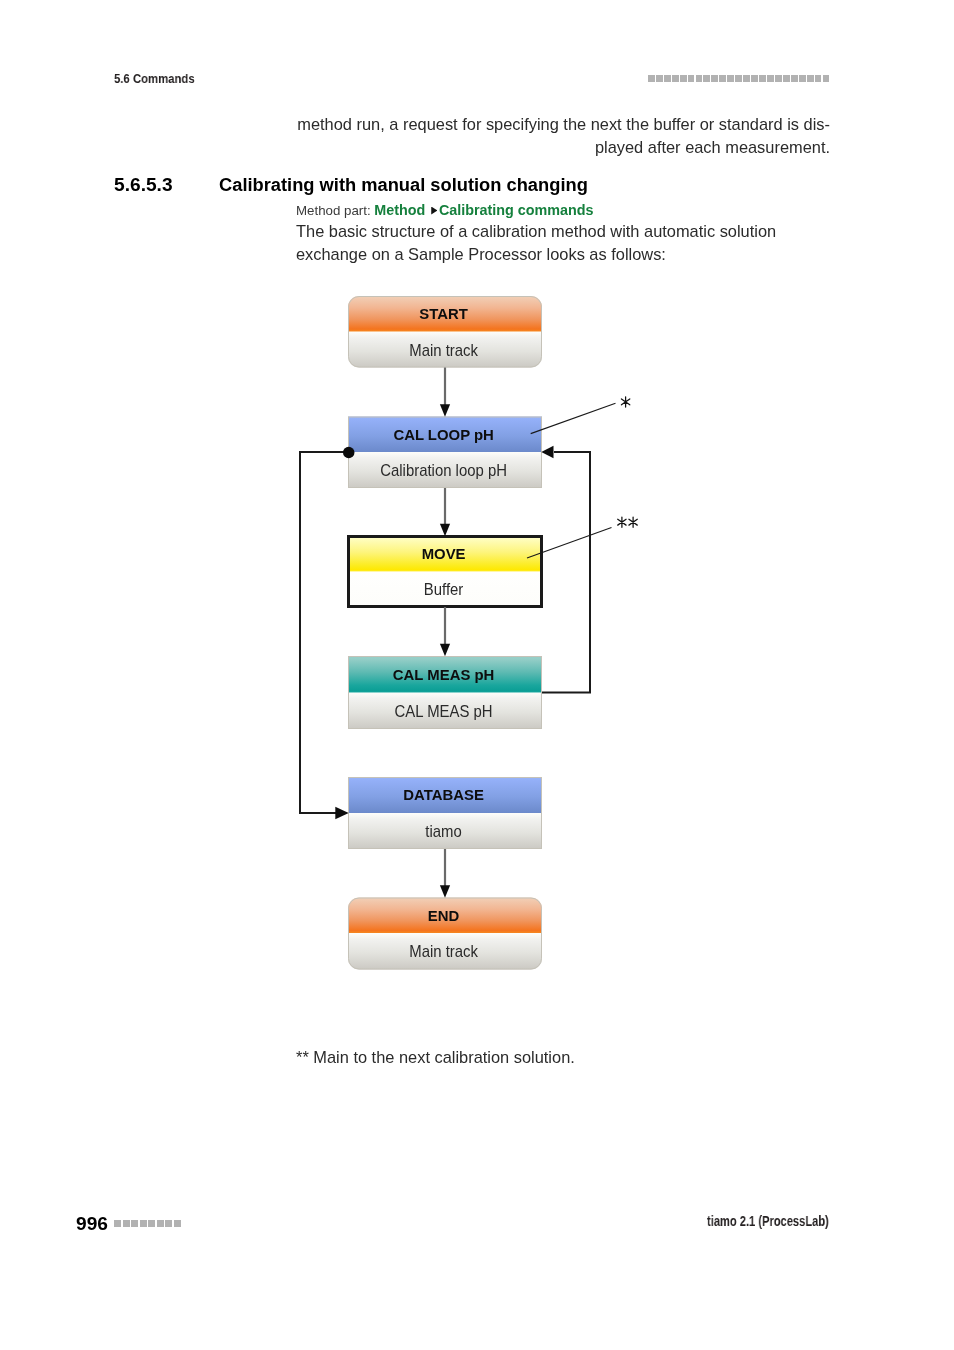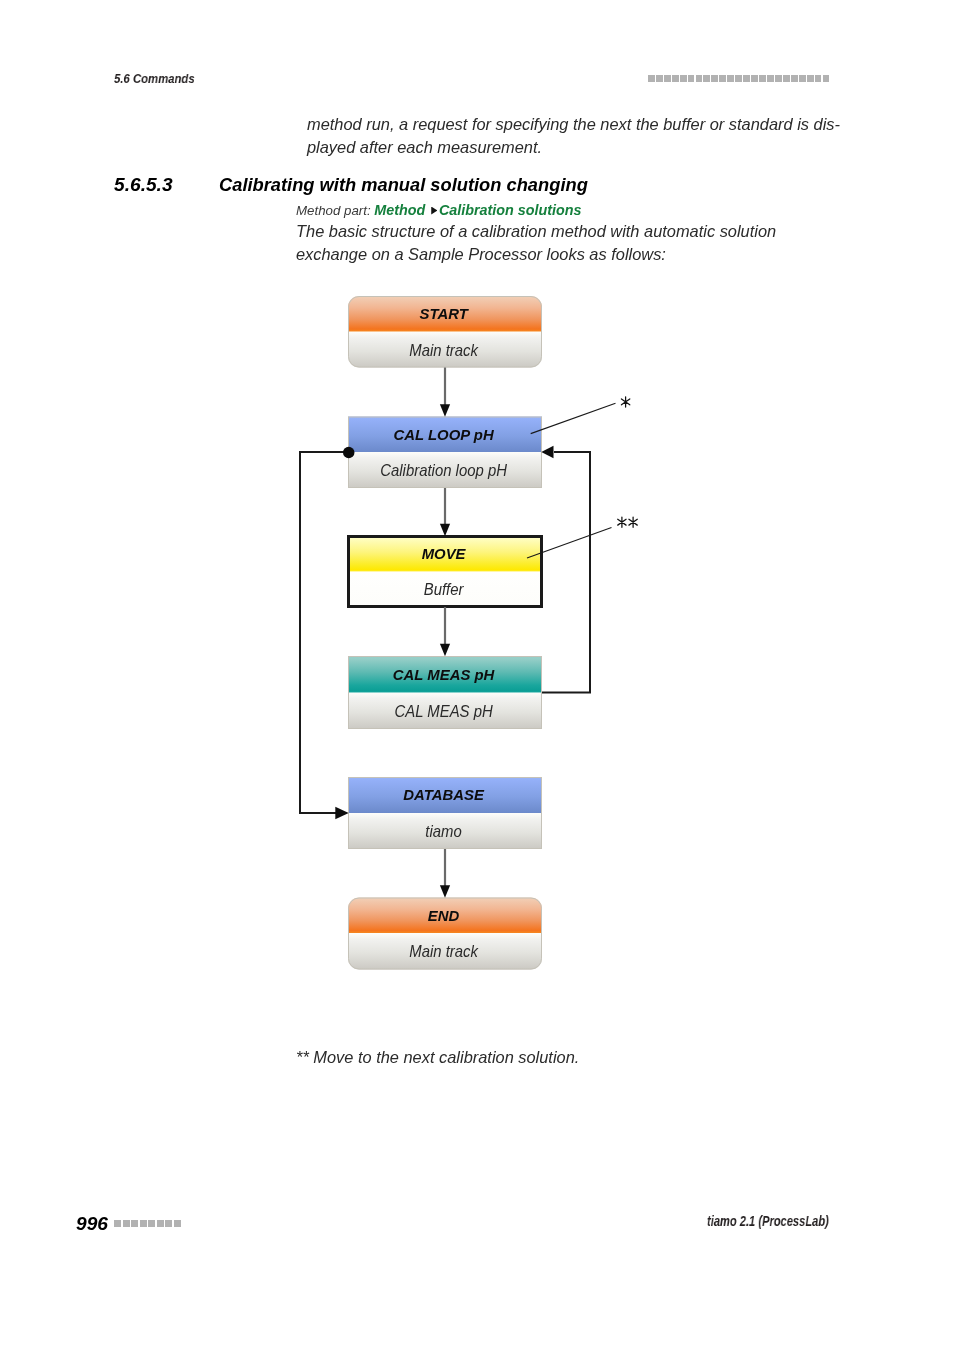--- a/index.html
+++ b/index.html
@@ -6,21 +6,21 @@
   html, body { margin:0; padding:0; background:#ffffff; }
   body {
     width:954px; height:1350px;
     font-family:"Liberation Sans", sans-serif;
     color:#231f20;
     position:relative;
     overflow:hidden;
     -webkit-font-smoothing:antialiased;
     transform:translateZ(0);
   }
-  .page { position:absolute; left:0; top:0; width:908px; height:1350px;font-style:italic; }
+  .page { position:absolute; left:0; top:0; width:908px; height:1350px; }
   
   .rh-label, .para, .sec-num, .sec-title, .prog-part,
   .pg-num, .ft-product, #diagram { will-change:transform; }
 
   
   .rh-label {
     position:absolute; left:113.8px; top:70.8px;
     font-family:"Liberation Sans", sans-serif;
     font-size:13.6px; font-weight:bold; color:#231f20;
     white-space:nowrap;
@@ -32,21 +32,21 @@
   .rh-squares i { width:6.9px; height:7.1px; margin-right:1.05px; }
 
   
   .para {
     position:absolute;
     font-family:"Liberation Sans", sans-serif;
     font-size:16.4px;
     line-height:22.8px;
     color:#2b2b2b;
   }
-  #p-intro { left:307px; top:112.8px; width:537px; }
+  #p-intro { left:293px; top:112.8px; width:537px;text-align:right; }
   #p-desc  { left:295.5px; top:220px; width:490px; }
   #p-fn1   { left:295.5px; top:991px; width:536px; }
   #p-fn2   { left:295.5px; top:1046px; width:536px; }
 
   .sec-num {
     position:absolute; left:113.9px; top:175.3px;
     font-size:17.5px; font-weight:bold; color:#000;
     transform:scaleX(1.095); transform-origin:left top;
   }
   .sec-title {
@@ -117,25 +117,25 @@
       <i></i>
       <i></i>
       <i></i>
     </div>
 
   <div class="para" id="p-intro">method run, a request for specifying the next the buffer or standard is dis-played after each measurement.</div>
 
   <div class="sec-num">5.6.5.3</div>
   <div class="sec-title">Calibrating with manual solution changing</div>
 
-  <div class="prog-part"><span>Method part:</span> <b>Method</b> <b class="tri">▸</b> <b>Calibration solutions</b></div>
+  <div class="prog-part"><span>Method part:</span> <b>Method</b> <b class="tri">▸</b> <b>Calibrating commands</b></div>
 
   <div class="para" id="p-desc">The basic structure of a calibration method with automatic solution exchange on a Sample Processor looks as follows:</div>
 
-  <div class="para" id="p-fn2">** Move to the next calibration solution.</div>
+  <div class="para" id="p-fn2">** Main to the next calibration solution.</div>
 
   <div class="pg-num">996</div>
   <div class="sq-row ft-squares">
       <i></i>
       <i></i>
       <i></i>
       <i></i>
       <i></i>
       <i></i>
       <i></i>

